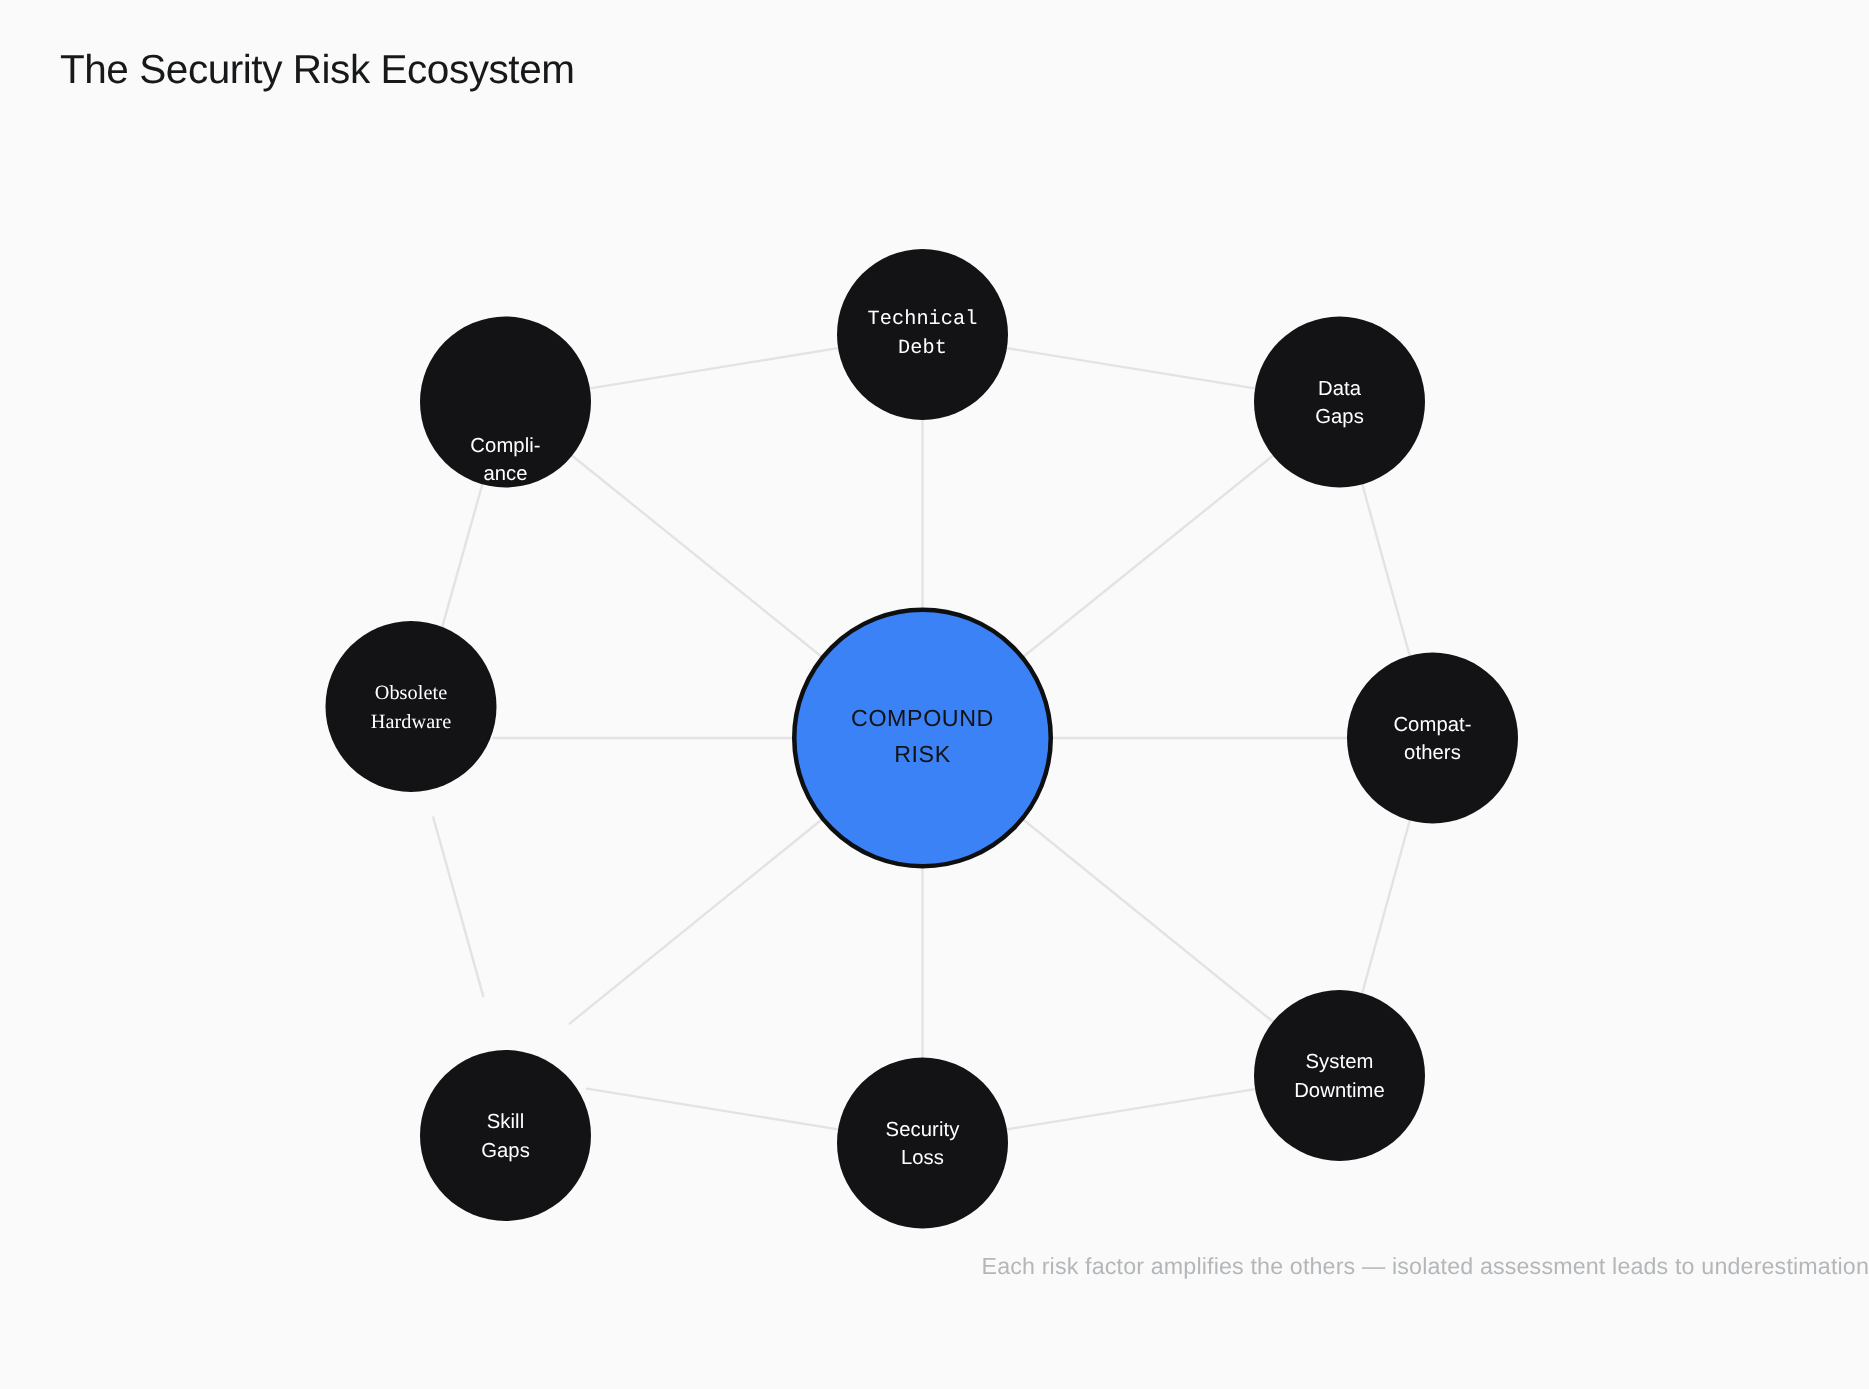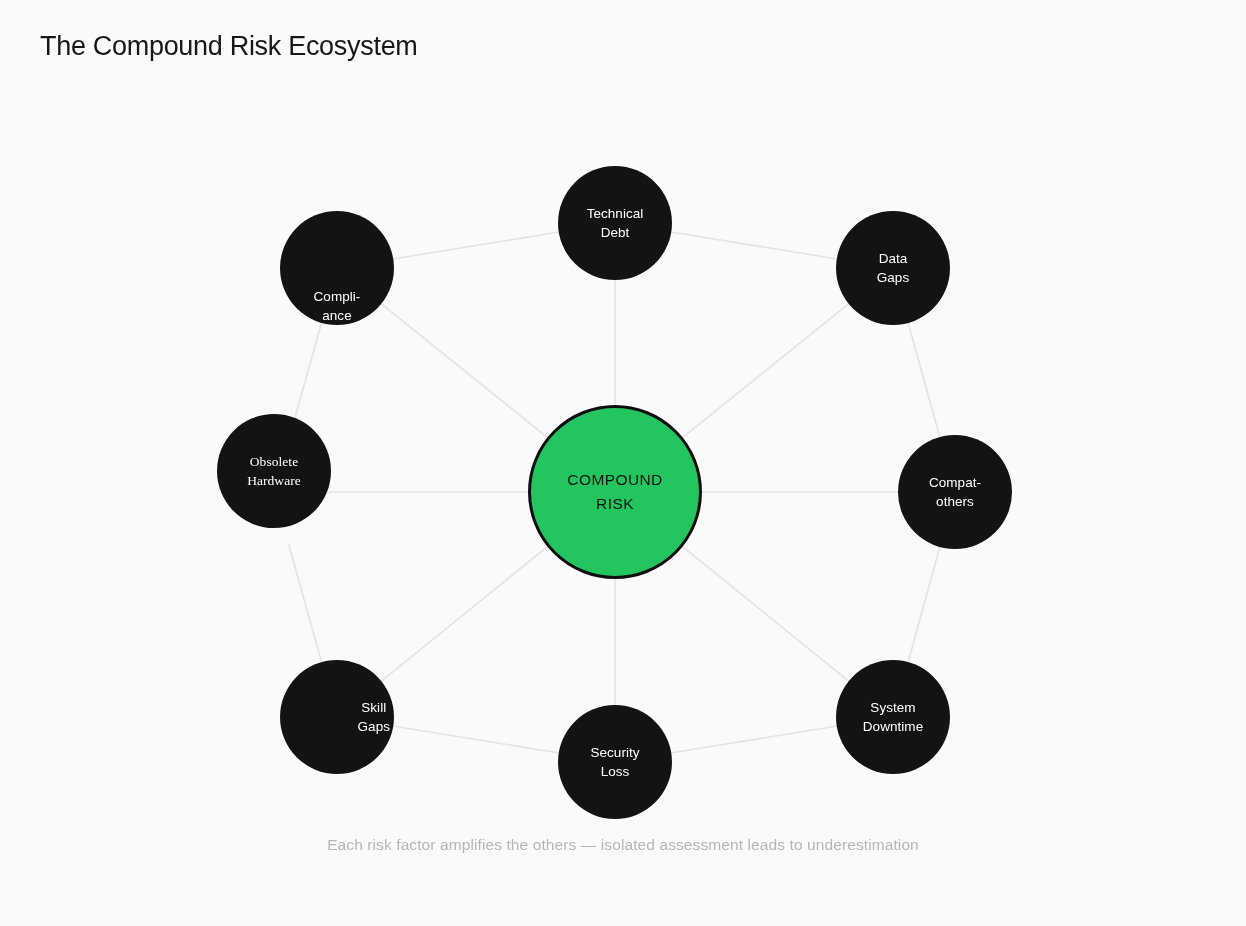--- a/index.html
+++ b/index.html
@@ -49,47 +49,47 @@
     box-sizing: border-box;
   }
   .node-risk {
     background: #131316;
     color: #ffffff;
     font-size: 13.5px;
     line-height: 19px;
     letter-spacing: 0.05px;
   }
   .node-hub {
-    background: #22c55e;
+    background: #3b82f6;
     color: #111315;
     border: 3.5px solid #0d0f11;
     font-size: 15.5px;
     line-height: 24px;
     letter-spacing: 0.4px;
   }
   .node-label {
     display: block;
     padding: 0 4px;
     white-space: pre-line;
   }
   #diagram-caption {
     position: absolute;
     left: 0;
     top: 836px;
     width: 1246px;
-    text-align: center;
+    text-align: right;
     font-size: 15.5px;
     color: #b4b7ba;
     letter-spacing: 0.1px;
   }
 </style>
 </head>
 <body>
 
-<h1 id="page-title">The Compound Risk Ecosystem</h1>
+<h1 id="page-title">The Security Risk Ecosystem</h1>
 
 <div id="diagram-stage">
   <svg id="edge-layer" viewBox="0 0 1246 926" width="1246" height="926" aria-hidden="true">
       <line x1="615" y1="407" x2="615" y2="278" stroke="#e3e3e3" stroke-width="1.6" stroke-linecap="round"></line>
       <line x1="681.1876199573531" y1="438.66896809191684" x2="850.1727164981833" y2="302.5083147640538" stroke="#e3e3e3" stroke-width="1.6" stroke-linecap="round"></line>
       <line x1="700" y1="492" x2="900" y2="492" stroke="#e3e3e3" stroke-width="1.6" stroke-linecap="round"></line>
       <line x1="681.0713483608199" y1="545.4750121625341" x2="850.247951060646" y2="682.3985215418896" stroke="#e3e3e3" stroke-width="1.6" stroke-linecap="round"></line>
       <line x1="615" y1="577" x2="615" y2="707" stroke="#e3e3e3" stroke-width="1.6" stroke-linecap="round"></line>
       <line x1="548.9286516391801" y1="545.4750121625341" x2="379.7520489393541" y2="682.3985215418896" stroke="#e3e3e3" stroke-width="1.6" stroke-linecap="round"></line>
       <line x1="530" y1="492" x2="329" y2="492" stroke="#e3e3e3" stroke-width="1.6" stroke-linecap="round"></line>
@@ -101,41 +101,41 @@
       <line x1="560.7066988568835" y1="753.2115160020135" x2="391.2933011431165" y2="725.7884839979865" stroke="#e3e3e3" stroke-width="1.6" stroke-linecap="round"></line>
       <line x1="322.1703540964016" y1="664.03697891572" x2="288.8296459035984" y2="544.96302108428" stroke="#e3e3e3" stroke-width="1.6" stroke-linecap="round"></line>
       <line x1="288.89100673050564" y1="439.05419829153556" x2="322.10899326949436" y2="320.94580170846444" stroke="#e3e3e3" stroke-width="1.6" stroke-linecap="round"></line>
       <line x1="391.2933011431165" y1="259.2115160020135" x2="560.7066988568835" y2="231.78848399798648" stroke="#e3e3e3" stroke-width="1.6" stroke-linecap="round"></line>
     </svg>
   <div id="node-layer">
       <div class="node node-hub" style="left: 528px; top: 405px; width: 174px; height: 174px;">
         <span class="node-label">COMPOUND
 RISK</span>
       </div>
-      <div class="node node-risk" style="left: 558px; top: 166px; width: 114px; height: 114px;">
+      <div class="node node-risk" style="left: 558px; top: 166px; width: 114px; height: 114px; font-family: Liberation Mono, monospace;">
         <span class="node-label">Technical
 Debt</span>
       </div>
       <div class="node node-risk" style="left: 836px; top: 211px; width: 114px; height: 114px;">
         <span class="node-label">Data
 Gaps</span>
       </div>
       <div class="node node-risk" style="left: 898px; top: 435px; width: 114px; height: 114px;">
         <span class="node-label">Compat-
 others</span>
       </div>
       <div class="node node-risk" style="left: 836px; top: 660px; width: 114px; height: 114px;">
         <span class="node-label">System
 Downtime</span>
       </div>
       <div class="node node-risk" style="left: 558px; top: 705px; width: 114px; height: 114px;">
         <span class="node-label">Security
 Loss</span>
       </div>
-      <div class="node node-risk" style="left: 280px; top: 660px; width: 114px; height: 114px; justify-content: flex-end;">
+      <div class="node node-risk" style="left: 280px; top: 700px; width: 114px; height: 114px;">
         <span class="node-label">Skill
 Gaps</span>
       </div>
       <div class="node node-risk" style="left: 217px; top: 414px; width: 114px; height: 114px; font-family: Liberation Serif, serif;">
         <span class="node-label">Obsolete
 Hardware</span>
       </div>
       <div class="node node-risk" style="left: 280px; top: 211px; width: 114px; height: 114px; align-items: flex-end;">
         <span class="node-label">Compli-
 ance</span>

